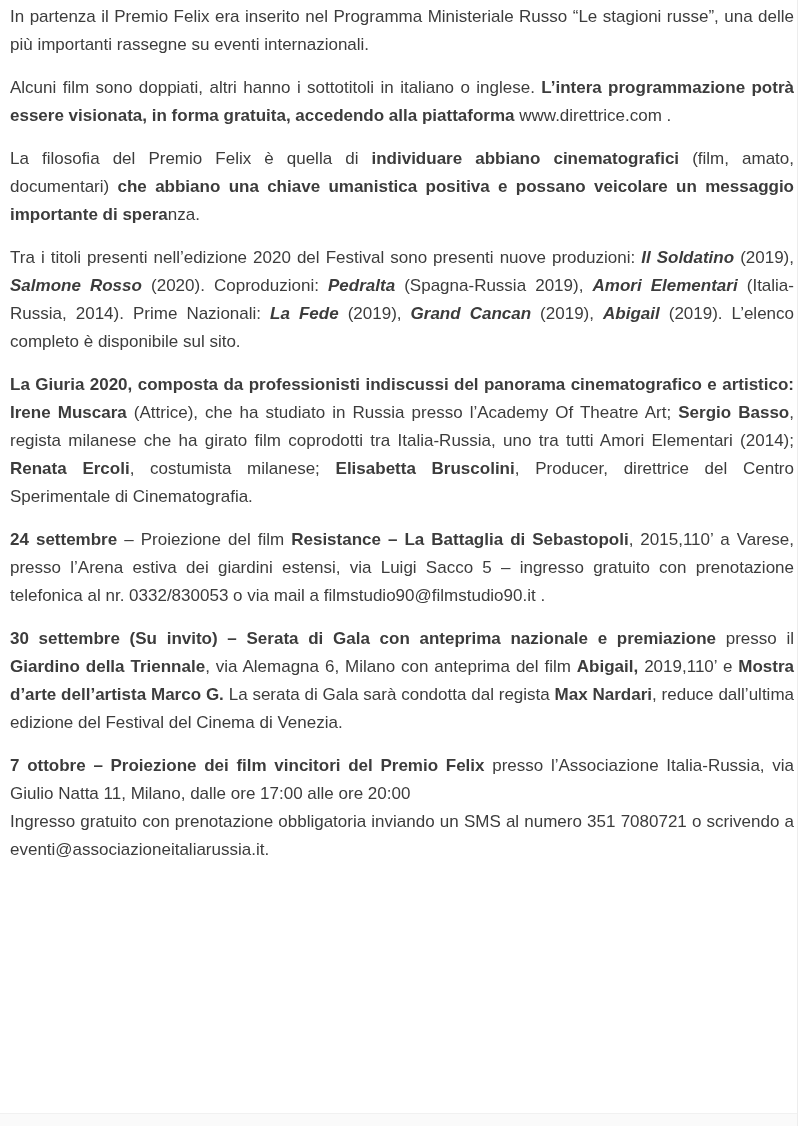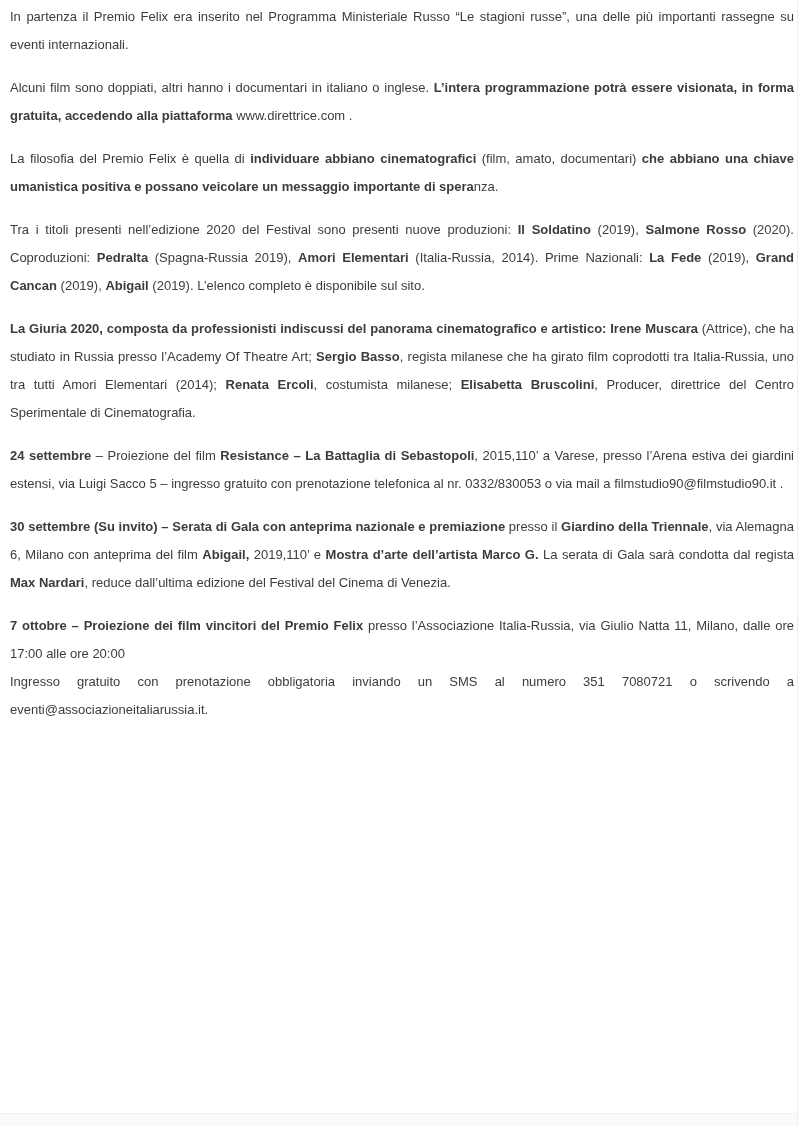--- a/index.html
+++ b/index.html
@@ -13,30 +13,30 @@
     height: 1126px;
     background: #ffffff;
     overflow: hidden;
     font-family: "Liberation Sans", "DejaVu Sans", sans-serif;
   }
   .doc {
     position: absolute;
     left: 10px;
     top: 3px;
     width: 784px;
-    font-size: 13px;
+    font-size: 17px;
     line-height: 28px;
     color: #3c3c3c;
     text-align: justify;
   }
   .doc p {
     margin: 0 0 15px 0;
   }
   .b  { font-weight: bold; }
-  .bi { font-weight: bold; }
+  .bi { font-weight: bold; font-style: italic; }
   .right-edge {
     position: absolute;
     left: 797px;
     top: 0;
     bottom: 0;
     width: 1px;
     background: #ededed;
   }
   .bottom-strip {
     position: absolute;
@@ -49,21 +49,21 @@
   }
 </style>
 </head>
 <body>
 
 <div class="page">
   <div class="doc">
 
     <p><span>In partenza il Premio Felix era inserito nel Programma Ministeriale Russo “Le stagioni russe”, una delle più importanti rassegne su eventi internazionali.</span></p>
 
-    <p><span>Alcuni film sono doppiati, altri hanno i documentari in italiano o inglese. </span><span class="b">L’intera programmazione potrà essere visionata, in forma gratuita, accedendo alla piattaforma </span><span>www.direttrice.com</span><span> .</span></p>
+    <p><span>Alcuni film sono doppiati, altri hanno i sottotitoli in italiano o inglese. </span><span class="b">L’intera programmazione potrà essere visionata, in forma gratuita, accedendo alla piattaforma </span><span>www.direttrice.com</span><span> .</span></p>
 
 
     <p><span>La filosofia del Premio Felix è quella di </span><span class="b">individuare abbiano cinematografici</span><span> (film, amato, documentari) </span><span class="b">che abbiano una chiave umanistica positiva e possano veicolare un messaggio importante di spera</span><span>nza.</span></p>
 
     <p><span>Tra i titoli presenti nell’edizione 2020 del Festival sono presenti nuove produzioni: </span><span class="bi">Il Soldatino</span><span> (2019), </span><span class="bi">Salmone Rosso</span><span> (2020). Coproduzioni: </span><span class="bi">Pedralta</span><span> (Spagna-Russia 2019), </span><span class="bi">Amori Elementari</span><span> (Italia-Russia, 2014). Prime Nazionali: </span><span class="bi">La Fede</span><span> (2019), </span><span class="bi">Grand Cancan</span><span> (2019), </span><span class="bi">Abigail</span><span> (2019). L’elenco completo è disponibile sul sito.</span></p>
 
     <p><span class="b">La Giuria 2020, composta da professionisti indiscussi del panorama cinematografico e artistico: Irene Muscara</span><span> (Attrice), che ha studiato in Russia presso l’Academy Of Theatre Art; </span><span class="b">Sergio Basso</span><span>, regista milanese che ha girato film coprodotti tra Italia-Russia, uno tra tutti Amori Elementari (2014); </span><span class="b">Renata Ercoli</span><span>, costumista milanese; </span><span class="b">Elisabetta Bruscolini</span><span>, Producer, direttrice del Centro Sperimentale di Cinematografia.</span></p>
 
 
     <p><span class="b">24 settembre</span><span> – Proiezione del film </span><span class="b">Resistance – La Battaglia di Sebastopoli</span><span>, 2015,110’ a Varese, presso l’Arena estiva dei giardini estensi, via Luigi Sacco 5 – ingresso gratuito con prenotazione telefonica al nr. </span><span>0332/830053</span><span> o via mail a </span><span>filmstudio90@filmstudio90.it</span><span> .</span></p>

